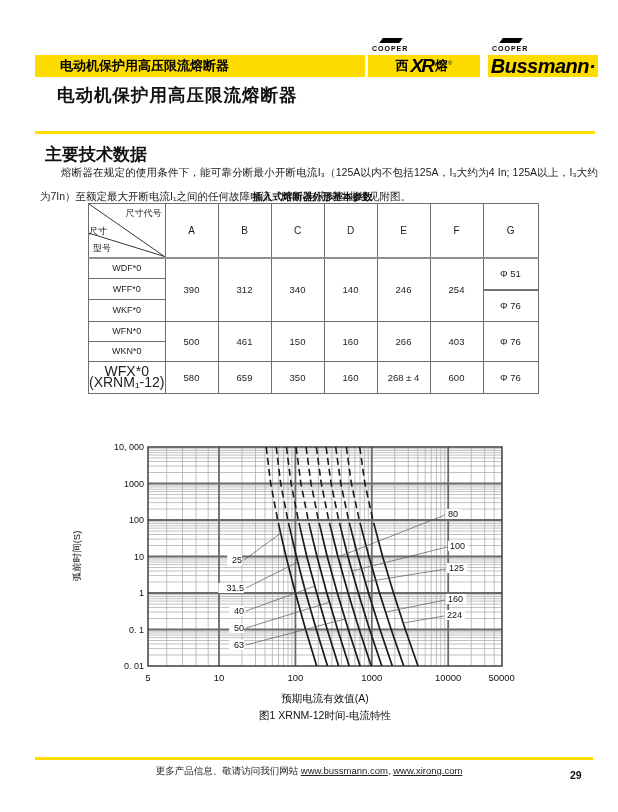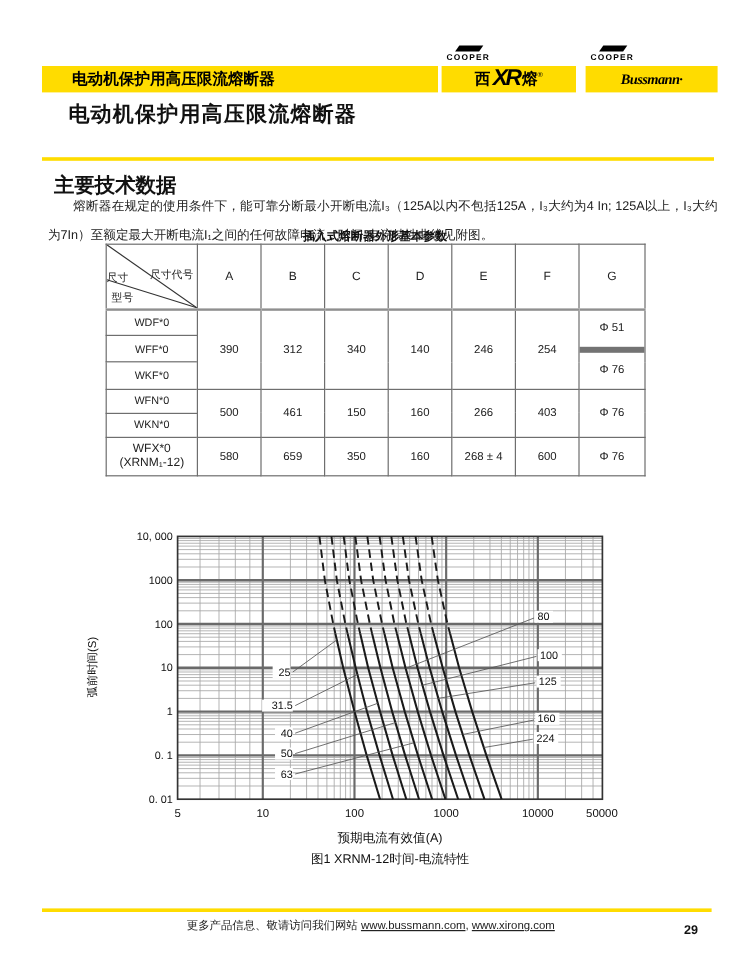--- a/index.html
+++ b/index.html
@@ -10,39 +10,39 @@
   .bar{left:35px;top:55px;width:330px;height:22px;background:#FFDC00;
        font-weight:bold;font-size:13px;line-height:22px;padding-left:25px;box-sizing:border-box;color:#000;}
   .logo-box{top:55px;height:22px;background:#FFDC00;display:flex;align-items:center;justify-content:center;color:#000;}
   .logo-x{left:368px;width:112px;}
   .logo-b{left:488px;width:110px;}
   .cooper{font-weight:bold;font-size:7px;letter-spacing:1px;color:#000;}
   .flag{position:absolute;top:-7px;left:9px;width:20px;height:5px;background:#000;transform:skewX(-35deg);}
   .xr{font-style:italic;font-weight:900;font-size:19px;letter-spacing:-2px;padding:0 2px;}
   .cjk-logo{font-weight:bold;font-size:13px;}
   .reg{font-size:6px;vertical-align:top;position:relative;top:-3px;}
-  .bussmann{font-style:italic;font-weight:900;font-size:12px;letter-spacing:-0.5px;font-family:Liberation Serif, serif;}
+  .bussmann{font-style:italic;font-weight:900;font-size:20px;letter-spacing:-0.5px;}
   .page-title{left:57px;top:83px;font-size:17.5px;font-weight:bold;letter-spacing:1px;}
   .rule{left:35px;top:131px;width:560px;height:3px;background:#FFDC00;}
   
   .sec-head{left:45px;top:143px;font-size:17px;font-weight:bold;}
   .para{left:40px;top:160px;width:558px;font-size:10.5px;line-height:24px;text-align:justify;text-indent:2em;color:#222;}
   
   .tbl-title{left:88px;top:190px;width:449px;text-align:center;font-size:10px;font-weight:bold;}
   table.spec{border-collapse:collapse;table-layout:fixed;font-size:9.5px;color:#222;background:#fff;}
   table.spec td{border:1px solid #6e6e6e;text-align:center;vertical-align:middle;padding:0;}
   table.spec{border:1.5px solid #4a4a4a;}
   tr.hdr td{border-bottom:2px solid #8f8f8f;font-size:10px;}
   td.corner{position:relative;}
   .corner-lbl{position:absolute;font-size:9px;color:#222;}
   td.gsplit{padding:0;}
   .ghalf{height:30px;display:flex;align-items:center;justify-content:center;}
-  .ghalf.first{border-bottom:5px solid #737373;}
+  .ghalf.first{border-bottom:2px solid #737373;}
   .model{font-size:9px;}
-  .model2{font-size:10px;line-height:11px;}
+  .model2{font-size:14px;line-height:11px;}
   
   .f-rule{left:35px;top:757px;width:558px;height:3px;background:#FFDC00;}
   .f-text{left:0;top:765px;width:618px;text-align:center;font-size:9.5px;color:#222;}
   .f-text a{color:#222;text-decoration:underline;cursor:pointer;}
   .pagenum{left:570px;top:769px;font-size:10.5px;font-weight:bold;}
   svg text{font-family:"Liberation Sans","DejaVu Sans",sans-serif;}
 </style>
 </head>
 <body>
 
@@ -87,21 +87,21 @@
       <col style="width:53px">
       <col style="width:55px">
   </colgroup>
   <tbody>
       <tr class="hdr" style="height:54px;">
     <td class="corner">
       <svg width="100%" height="100%" viewBox="0 0 76 54" preserveAspectRatio="none" style="position:absolute;left:0;top:0;">
         <line x1="0" y1="0" x2="76" y2="54" stroke="#333" stroke-width="1"></line>
         <line x1="0" y1="30" x2="76" y2="54" stroke="#333" stroke-width="1"></line>
       </svg>
-      <span class="corner-lbl" style="right:3px;top:3px;margin-top:16px;">尺寸代号</span>
+      <span class="corner-lbl" style="right:3px;top:3px;">尺寸代号</span>
       <span class="corner-lbl" style="left:0;top:21px;">尺寸</span>
       <span class="corner-lbl" style="left:4px;bottom:2px;">型号</span>
     </td>
     <td>A</td>
     <td>B</td>
     <td>C</td>
     <td>D</td>
     <td>E</td>
     <td>F</td>
     <td>G</td>

